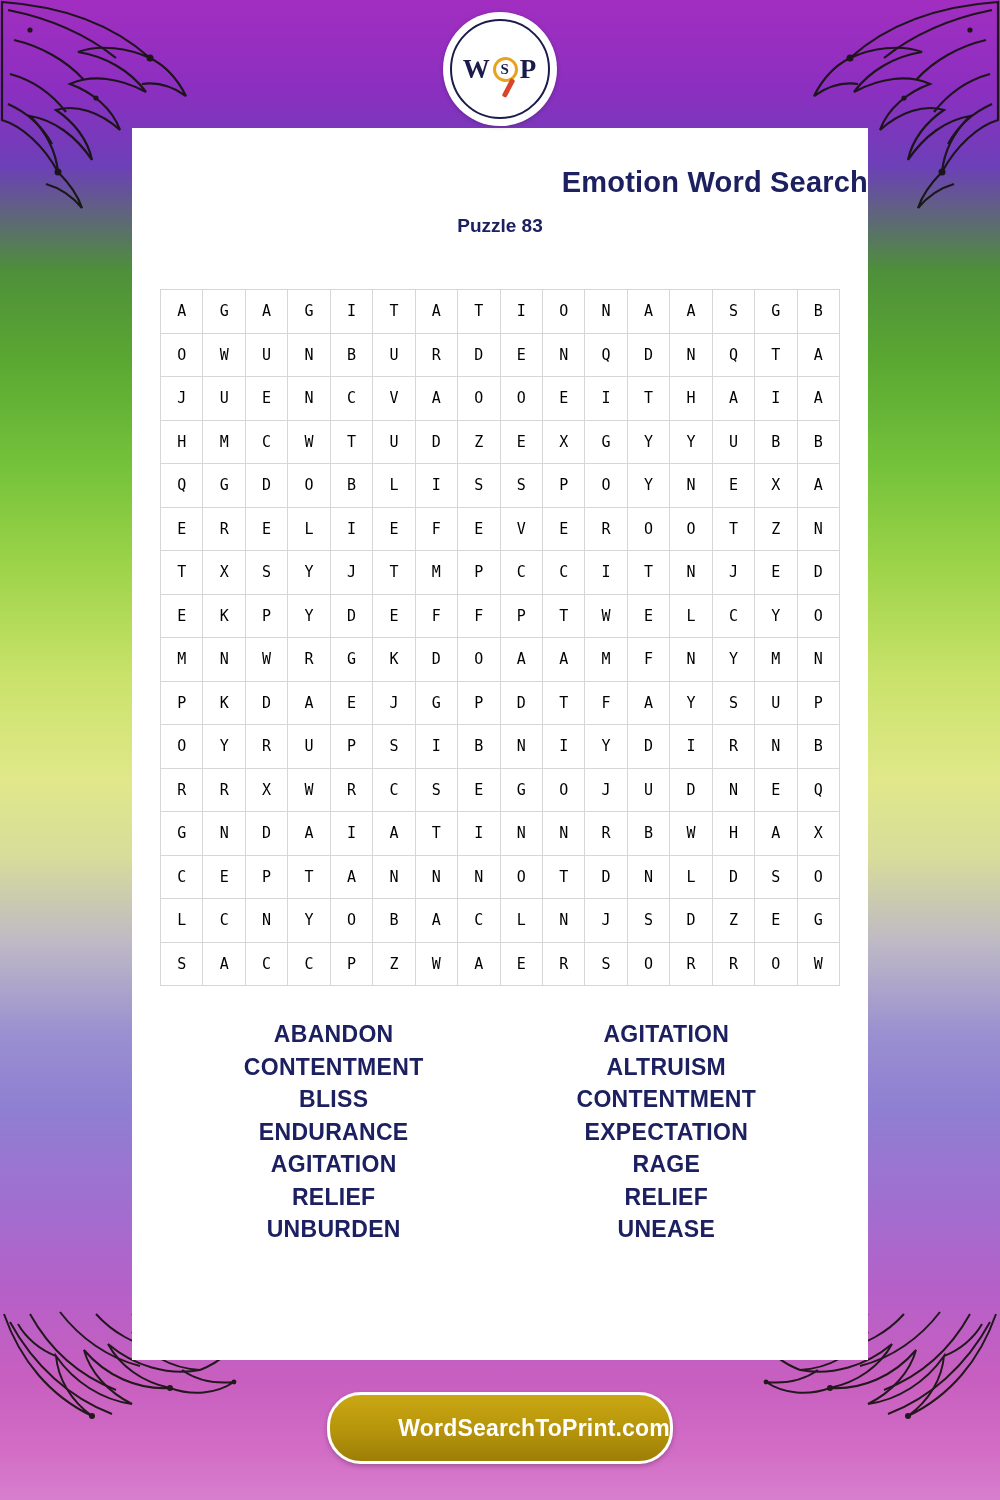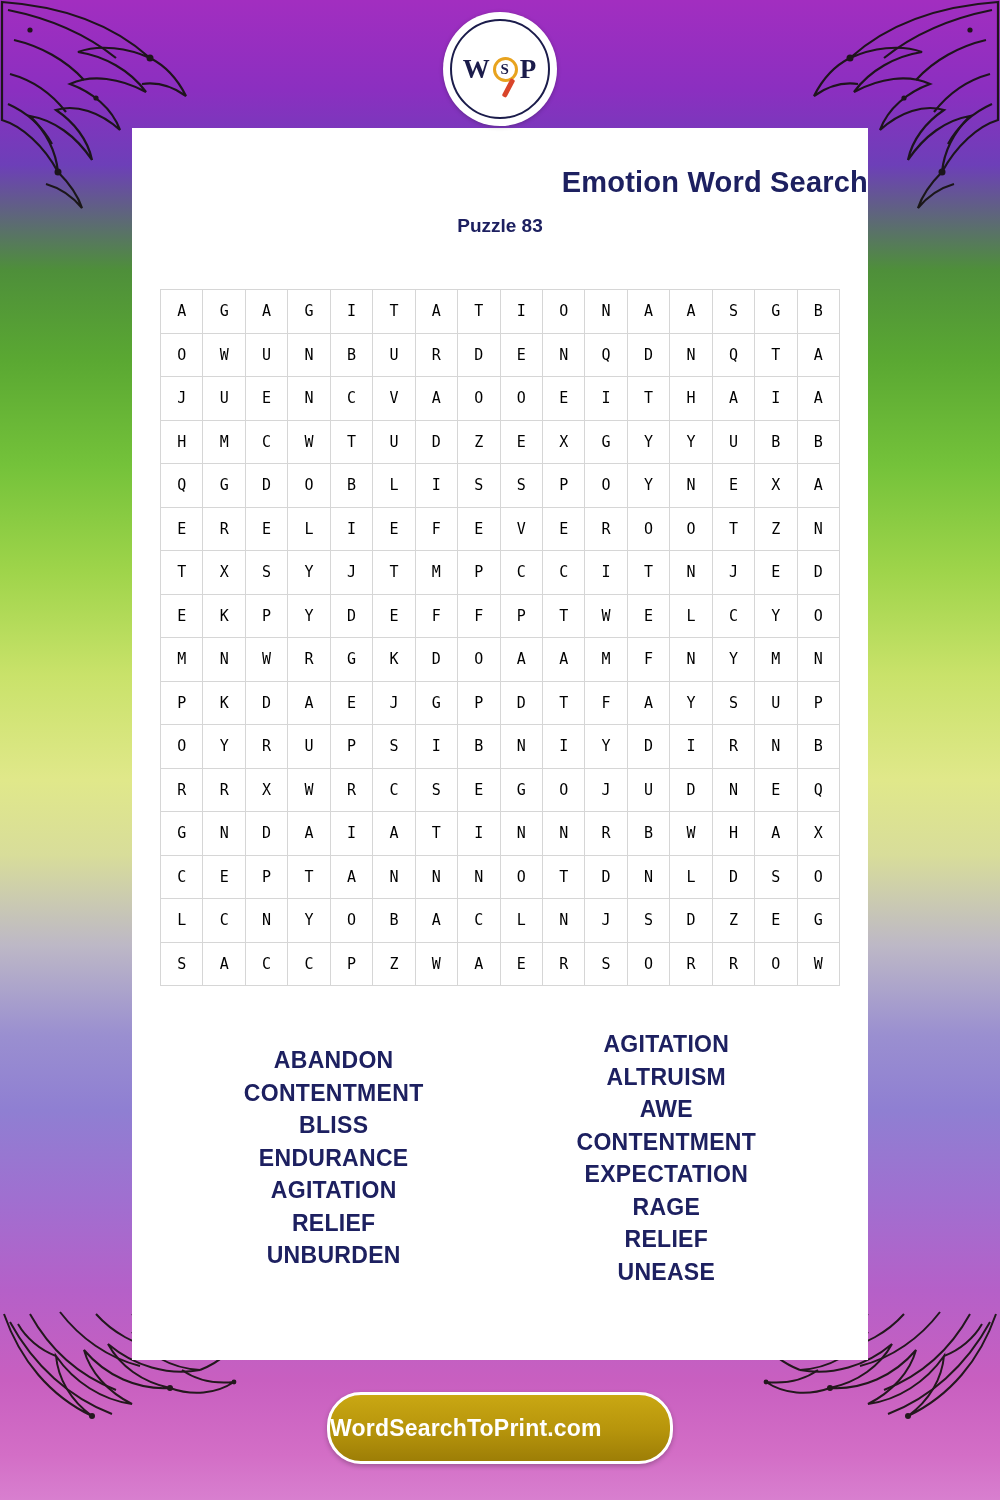--- a/index.html
+++ b/index.html
@@ -166,24 +166,23 @@
     vertical-align: middle;
     font-family: "DejaVu Sans Mono", monospace;
     font-size: 15px;
     color: #000000;
     padding: 0;
   }
 
   
   .words {
     display: flex;
-    margin-top: 42px;
+    margin-top: 32px;
     padding: 0 60px;
     justify-content: space-between;
-    align-items: center;
   }
   .word-col {
     width: 46%;
     text-align: center;
   }
   .word {
     font-size: 23px;
     font-weight: bold;
     color: #1d2060;
     line-height: 32.5px;
@@ -196,21 +195,21 @@
     left: 50%;
     transform: translateX(-50%);
     bottom: 36px;
     width: 340px;
     height: 66px;
     border-radius: 34px;
     background: linear-gradient(to bottom, #c9a713 0%, #b8960c 50%, #9d7e06 100%);
     border: 3px solid #ffffff;
     display: flex;
     align-items: center;
-    justify-content: flex-start;
+    justify-content: flex-end;
     z-index: 6;
     box-shadow: 0 2px 5px rgba(0,0,0,0.25);
   }
   .footer-pill span {
     font-size: 23px;
     font-weight: bold;
     color: #ffffff;
     letter-spacing: 0.2px;
   }
 </style>
@@ -618,21 +617,20 @@
           <div class="word">CONTENTMENT</div>
           <div class="word">BLISS</div>
           <div class="word">ENDURANCE</div>
           <div class="word">AGITATION</div>
           <div class="word">RELIEF</div>
           <div class="word">UNBURDEN</div>
         </div>
       <div class="word-col" id="word-col-right">
           <div class="word">AGITATION</div>
           <div class="word">ALTRUISM</div>
-          <div class="word">AWE</div>
           <div class="word">CONTENTMENT</div>
           <div class="word">EXPECTATION</div>
           <div class="word">RAGE</div>
           <div class="word">RELIEF</div>
           <div class="word">UNEASE</div>
         </div>
     </div>
   </div>
 
   <div class="footer-pill">

